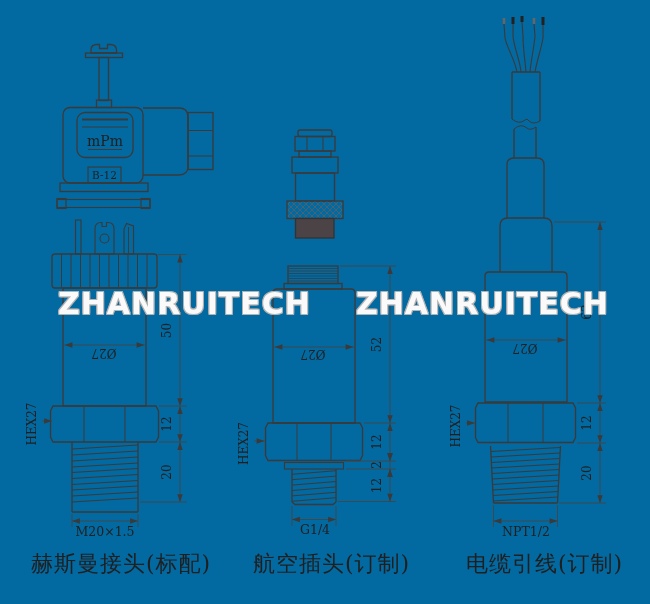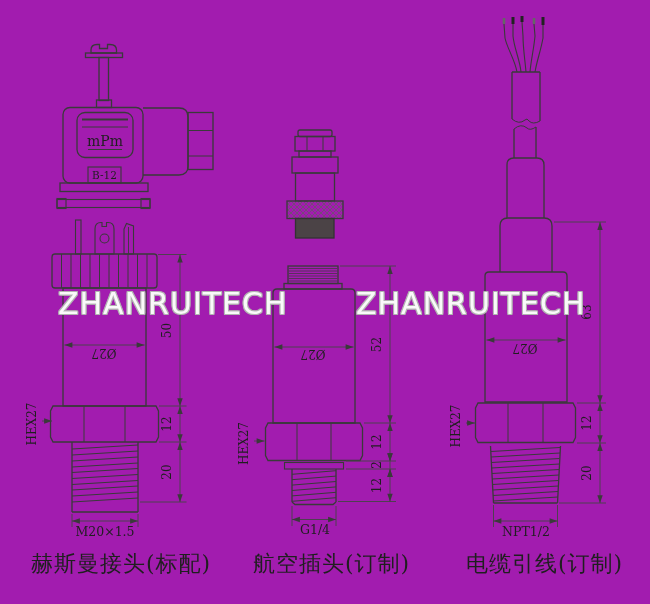--- a/index.html
+++ b/index.html
@@ -1,29 +1,29 @@
 <!DOCTYPE html>
 <html><head>
 <meta charset="utf-8">
 <style>
   html,body{margin:0;padding:0;background:#ffffff;}
-  #stage{position:relative;width:650px;height:604px;background:#a21caf;overflow:hidden;
+  #stage{position:relative;width:650px;height:604px;background:#0369a1;overflow:hidden;
          font-family:"DejaVu Serif","Liberation Serif",serif;}
   svg{position:absolute;left:0;top:0;}
   svg text{font-family:"DejaVu Serif","Liberation Serif",serif;fill:#1f1f1f;}
   .dimtxt{font-size:12px;}
   .lbltxt{font-size:12px;}
   .threadtxt{font-size:12.5px;}
   .captiontxt{font-size:22px;letter-spacing:1px;}
   .logotxt{font-size:14px;}
   .modeltxt{font-size:10.5px;}
   .watermark{
     position:absolute;top:292px;height:26px;line-height:24px;
     font-family:"DejaVu Sans","Liberation Sans",sans-serif;
-    font-size:30px;font-weight:400;letter-spacing:1px;
+    font-size:30px;font-weight:700;letter-spacing:1px;
     color:#fafafa;
     text-shadow:1px 0 0 #b2b2b2,-1px 0 0 #b2b2b2,0 1px 0 #b2b2b2,0 -1px 0 #b2b2b2,
                 1px 1px 0 #b2b2b2,-1px -1px 0 #b2b2b2,1px -1px 0 #b2b2b2,-1px 1px 0 #b2b2b2;
     white-space:nowrap;
   }
   #wm-left{left:58px;}
   #wm-right{left:356px;}
 </style>
 </head>
 <body>

